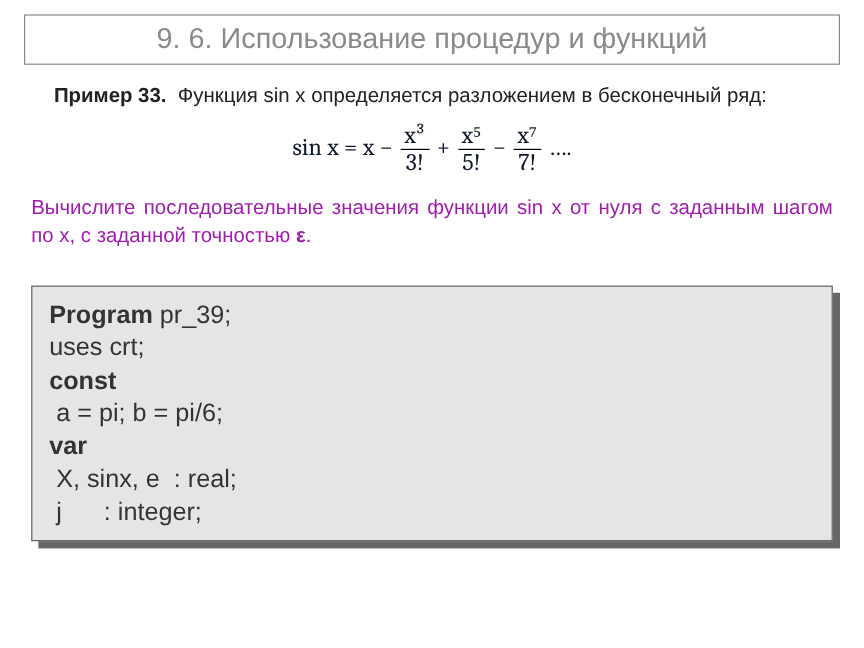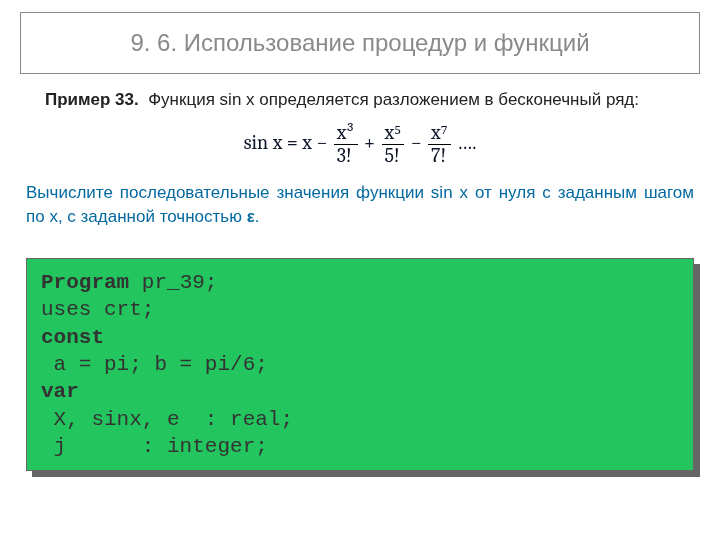--- a/index.html
+++ b/index.html
@@ -7,21 +7,21 @@
     margin: 0;
     padding: 12px 20px;
     width: 720px;
     height: 540px;
     font-family: Verdana, Geneva, sans-serif;
     background: #fff;
     color: #333;
   }
   .title-box {
     border: 1px solid #888;
-    padding: 16px 10px;
+    padding: 6px 10px;
     margin-bottom: 14px;
   }
   .title-box h1 {
     margin: 0;
     font-size: 24px;
     font-weight: normal;
     color: #8a8a8a;
     font-family: Verdana, sans-serif;
     text-align: center;
   }
@@ -36,57 +36,57 @@
   .formula {
     font-family: Cambria, "Times New Roman", serif;
     font-size: 20px;
     text-align: center;
     margin: 10px 0 14px 0;
     color: #0f172a;
   }
   .formula .frac {
     display: inline-block;
     vertical-align: middle;
-    text-align: left;
+    text-align: center;
     margin: 0 2px;
   }
   .formula .frac .num {
     display: block;
     border-bottom: 1px solid #000;
     padding: 0 3px;
     line-height: 1.1;
   }
   .formula .frac .den {
     display: block;
     padding: 0 3px;
     line-height: 1.1;
   }
   .task {
     font-size: 17px;
     line-height: 1.45;
-    color: #0369a1;
+    color: #a21caf;
     text-align: justify;
     margin: 0 6px 28px 6px;
   }
   .task .eps { font-weight: bold; }
   .code-outer {
     position: relative;
     margin: 0 6px;
   }
   .code-shadow {
     position: absolute;
     top: 6px; left: 6px; right: -6px; bottom: -6px;
     background: #666;
   }
   .code-box {
     position: relative;
     border: 1px solid #666;
-    background: #22c55e;
+    background: #e5e5e5;
     padding: 10px 14px;
-    font-family: Liberation Mono, monospace;
+    font-family: Liberation Sans, sans-serif;
     font-size: 21px;
     line-height: 1.3;
     color: #333;
     white-space: pre;
   }
   .kw { font-weight: bold; }
 </style>
 </head>
 <body>
 

